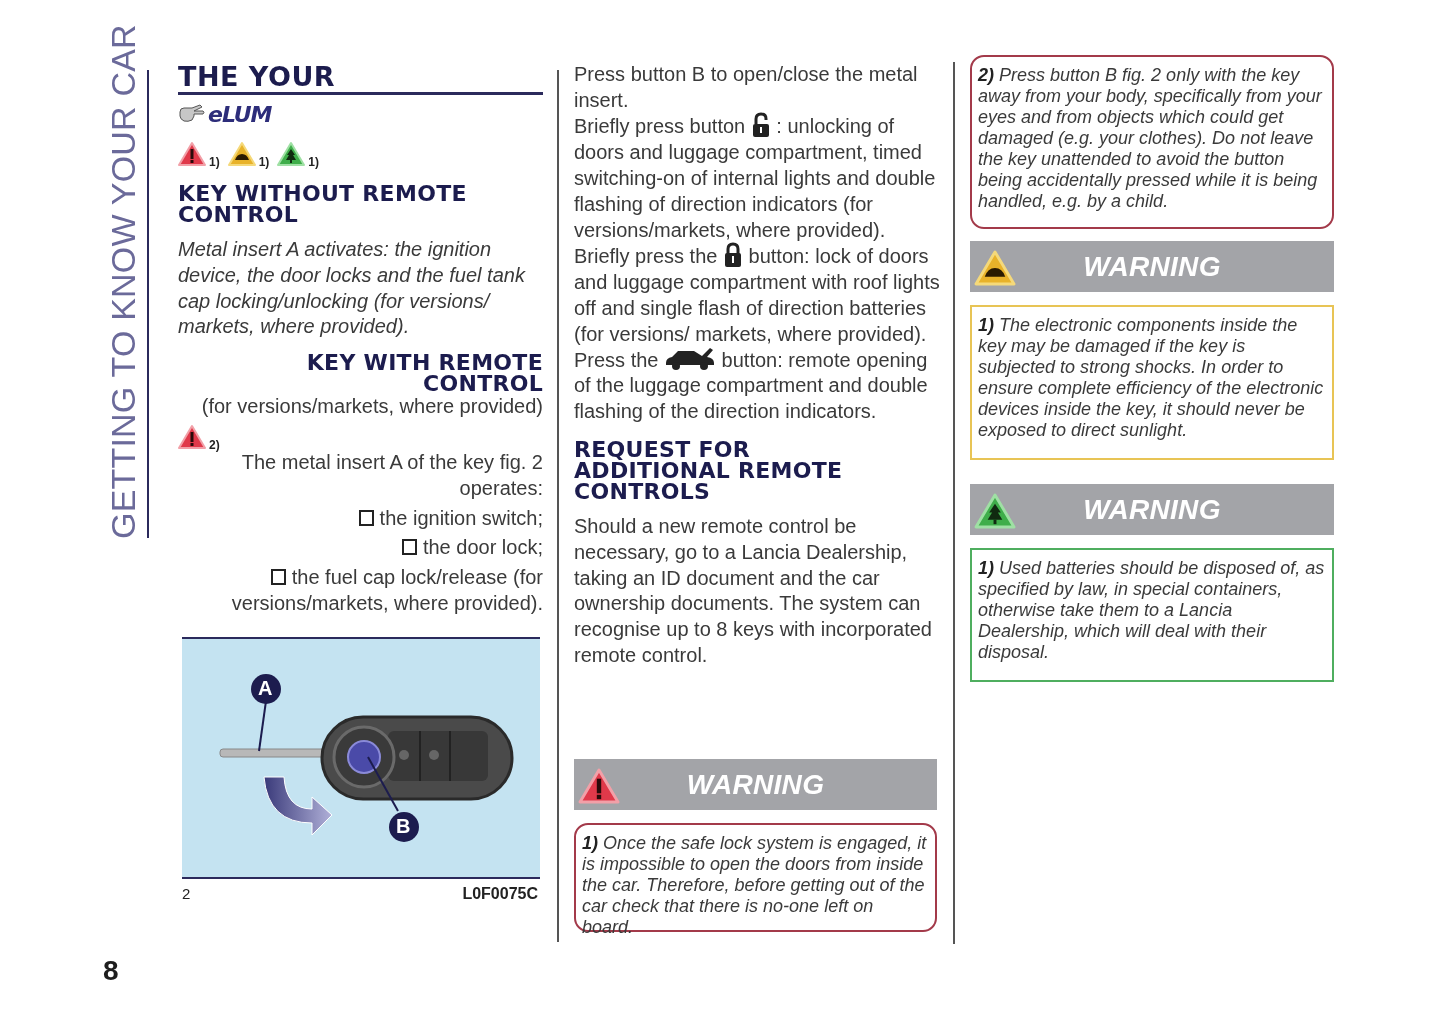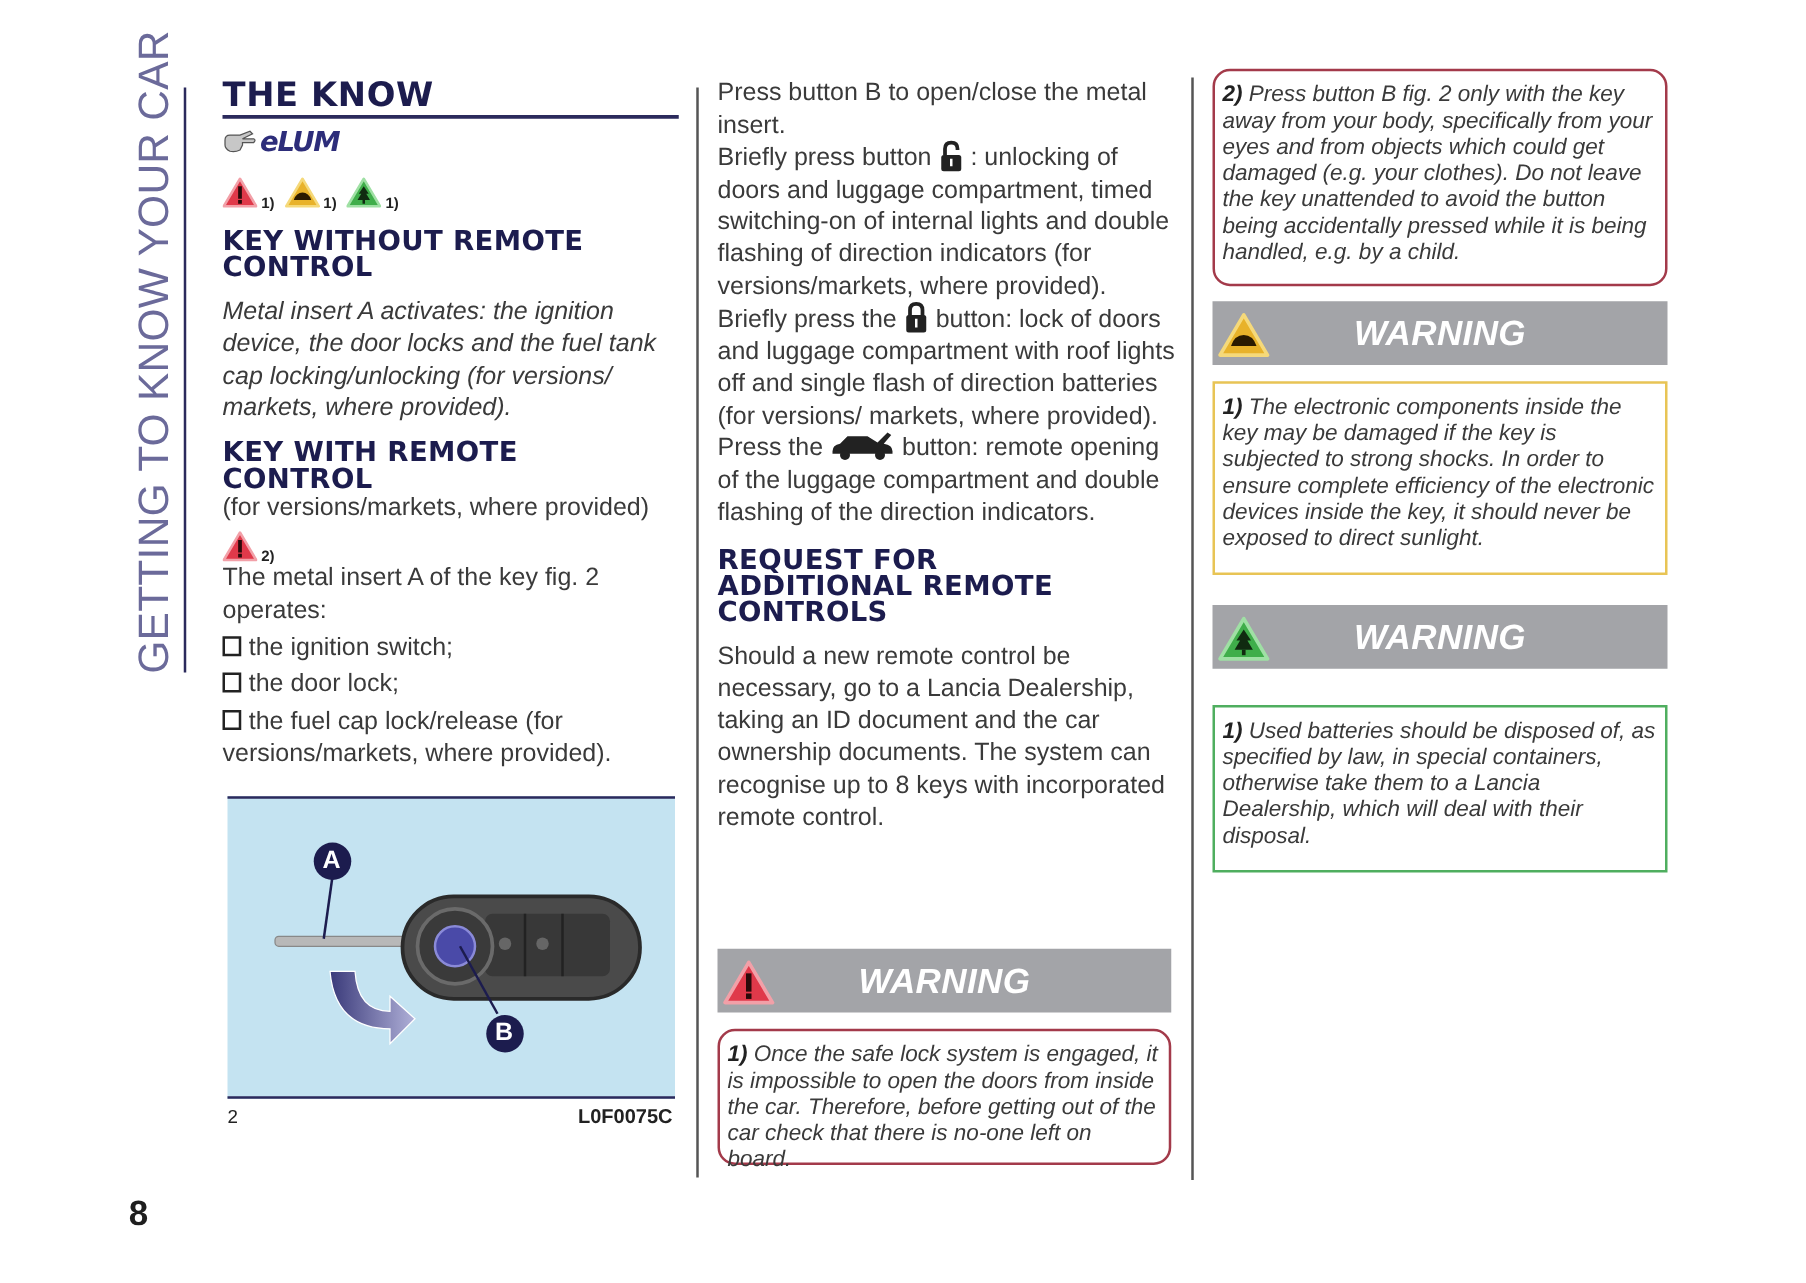--- a/index.html
+++ b/index.html
@@ -61,21 +61,21 @@
 <div class="side-title">
   <span>GETTING TO KNOW YOUR CAR</span>
 </div>
 <div class="side-rule"></div>
 <div class="page-num">8</div>
 
 <div class="vrule vr1"></div>
 <div class="vrule vr2"></div>
 
 <div class="col col1">
-  <h1 class="h1">THE KNOW</h1>
+  <h1 class="h1">THE YOUR</h1>
 
   <div class="elum-row">
     <svg width="28" height="20" viewBox="0 0 28 20">
       <path d="M2 8 Q2 4 6 4 L14 4 L22 1 L24 3 L16 7 L25 7 Q27 8 25 10 L16 10 L16 12 L14 16 Q10 18 6 17 Q2 15 2 12 Z" fill="#c7c7c7" stroke="#555" stroke-width="1"></path>
     </svg>
     <span class="elum-text">eLUM</span>
   </div>
 
   <div class="icon-row">
     <span class="tri">
@@ -104,21 +104,21 @@
   </div>
 
   <div style="margin-top:16px;">
     <div class="h2">
       <div>KEY WITHOUT REMOTE</div>
       <div>CONTROL</div>
     </div>
     <div class="body-text" style="margin-top:12px;font-style:italic;">Metal insert A activates: the ignition device, the door locks and the fuel tank cap locking/unlocking (for versions/ markets, where provided).</div>
   </div>
 
-  <div style="margin-top:12px;">
+  <div style="margin-top:12px;text-align:right;">
     <div class="h2">
       <div>KEY WITH REMOTE</div>
       <div>CONTROL</div>
     </div>
     <div class="body-text">(for versions/markets, where provided)</div>
     <div style="display:flex; align-items:flex-end; margin-top:4px; height:26px;">
       <span class="tri">
         <svg width="28" height="26" viewBox="0 0 28 26">
             <path d="M14 2 L27 24 L1 24 Z" fill="#e0394a" stroke="#f2a0a8" stroke-width="2" stroke-linejoin="round"></path>
             <rect x="12.5" y="8" width="3" height="10" fill="#2a0a0a"></rect>
@@ -250,17 +250,17 @@
   <div class="warn-head" style="margin-top:24px;">
     <span class="tri">
       <svg width="42" height="38" viewBox="0 0 28 26">
           <path d="M14 2 L27 24 L1 24 Z" fill="#3fae4a" stroke="#9fe0a4" stroke-width="2" stroke-linejoin="round"></path>
           <path d="M14 8 L18 14 L16 14 L19 19 L9 19 L12 14 L10 14 Z" fill="#102a10"></path>
           <rect x="13" y="19" width="2" height="3" fill="#102a10"></rect>
         </svg>
     </span>
     <span class="lbl">WARNING</span>
   </div>
-  <div class="note-box grn-b" style="margin-top:29px; height:134px; box-sizing:border-box;">
+  <div class="note-box grn-b" style="margin-top:13px; height:134px; box-sizing:border-box;">
     <b>1)</b>
     <span>Used batteries should be disposed of, as specified by law, in special containers, otherwise take them to a Lancia Dealership, which will deal with their disposal.</span>
   </div>
 </div>
 
 </body></html>

